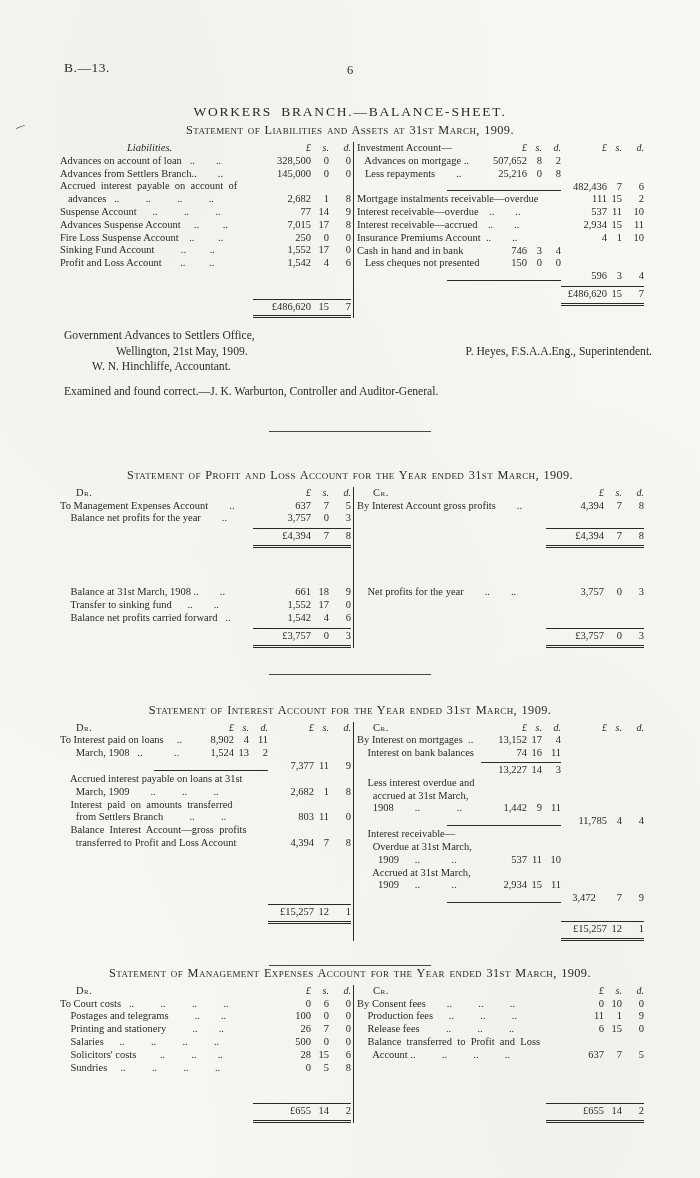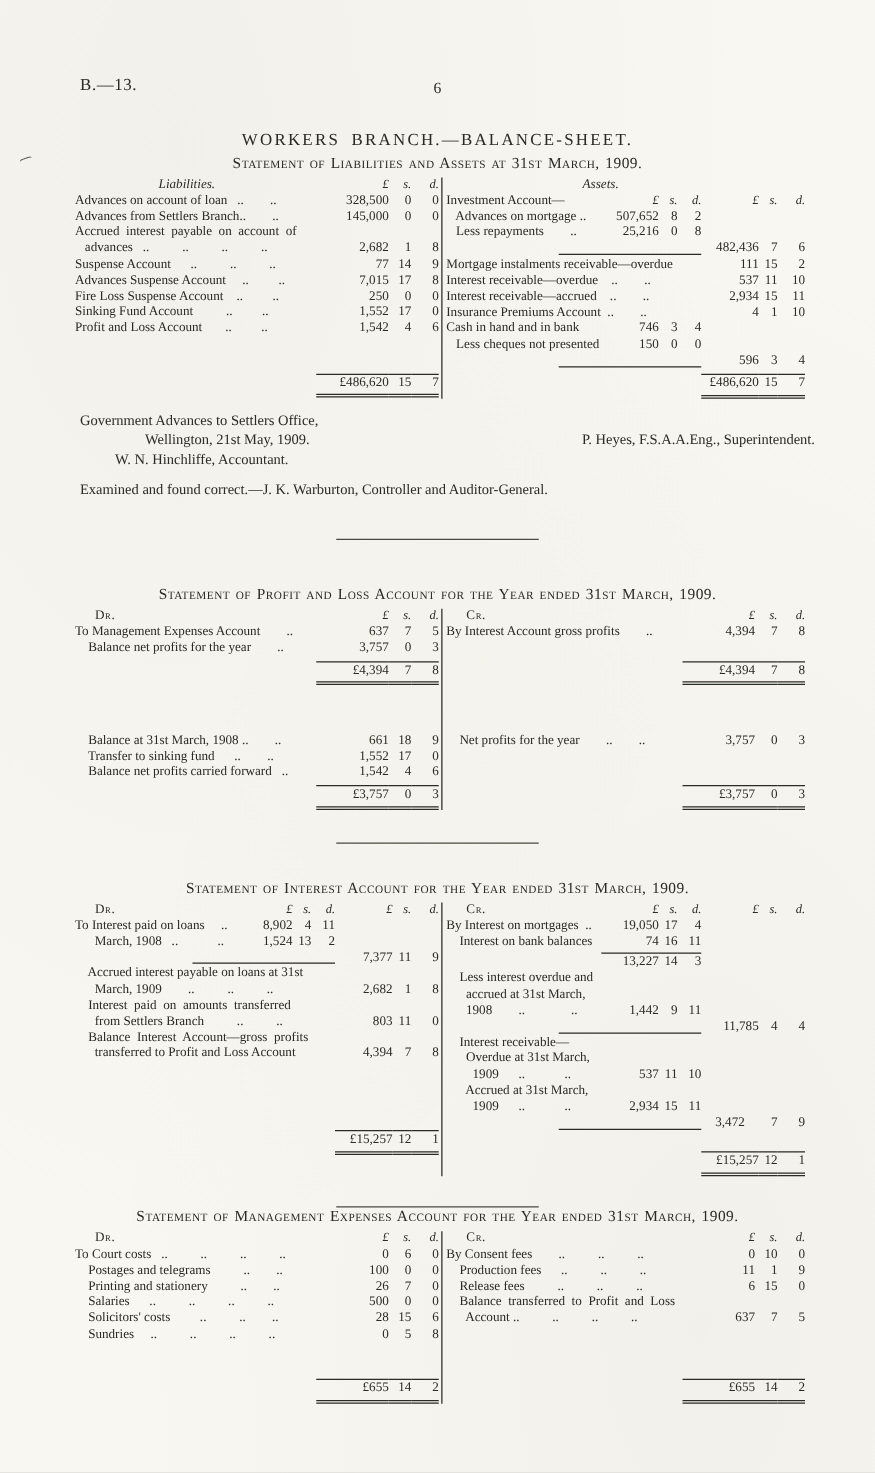--- a/index.html
+++ b/index.html
@@ -136,23 +136,20 @@
           </div>
           <div class="lg-row spacer g1"></div>
           <div class="lg-row spacer g1"></div>
           <div class="lg-row total g1">
             <div class="amt a0" style="grid-column: 2;">£486,620</div>
             <div class="amt a1" style="grid-column: 3;">15</div>
             <div class="amt a2" style="grid-column: 4;">7</div>
           </div>
         </div>
       <div class="side right">
-          <div class="lg-row chead g2">
-            <div class="lg-lbl" style="grid-column: 1 / -1;">Assets.</div>
-          </div>
           <div class="lg-row colh g2">
             <div class="lg-lbl">Investment Account—</div>
             <div class="amt a0" style="grid-column: 2;">£</div>
             <div class="amt a1" style="grid-column: 3;">s.</div>
             <div class="amt a2" style="grid-column: 4;">d.</div>
             <div class="amt b0" style="grid-column: 5;">£</div>
             <div class="amt b1" style="grid-column: 6;">s.</div>
             <div class="amt b2" style="grid-column: 7;">d.</div>
           </div>
           <div class="lg-row  g2">
@@ -404,21 +401,21 @@
             <div class="lg-lbl">Cr.</div>
             <div class="amt a0" style="grid-column: 2;">£</div>
             <div class="amt a1" style="grid-column: 3;">s.</div>
             <div class="amt a2" style="grid-column: 4;">d.</div>
             <div class="amt b0" style="grid-column: 5;">£</div>
             <div class="amt b1" style="grid-column: 6;">s.</div>
             <div class="amt b2" style="grid-column: 7;">d.</div>
           </div>
           <div class="lg-row  g2">
             <div class="lg-lbl">By Interest on mortgages  ..</div>
-            <div class="amt a0" style="grid-column: 2;">19,050</div>
+            <div class="amt a0" style="grid-column: 2;">13,152</div>
             <div class="amt a1" style="grid-column: 3;">17</div>
             <div class="amt a2" style="grid-column: 4;">4</div>
           </div>
           <div class="lg-row  g2">
             <div class="lg-lbl">    Interest on bank balances</div>
             <div class="amt a0" style="grid-column: 2;">74</div>
             <div class="amt a1" style="grid-column: 3;">16</div>
             <div class="amt a2" style="grid-column: 4;">11</div>
           </div>
           <div class="lg-row subtotal g2">

